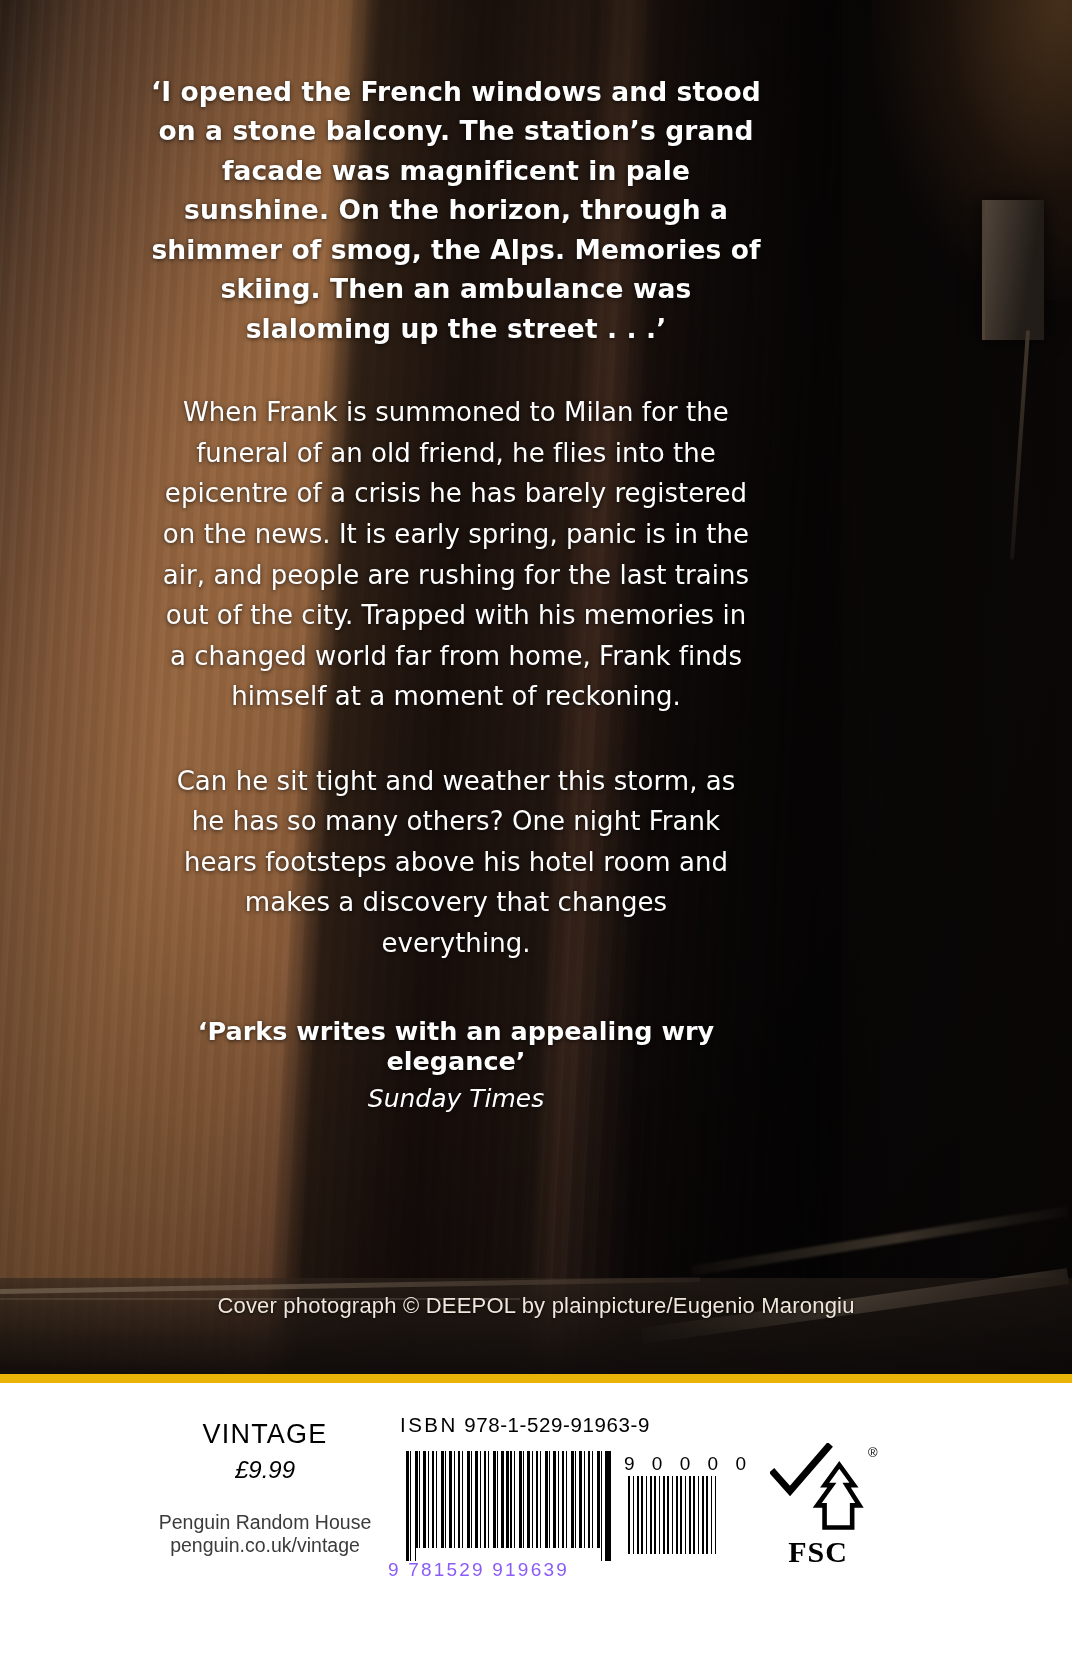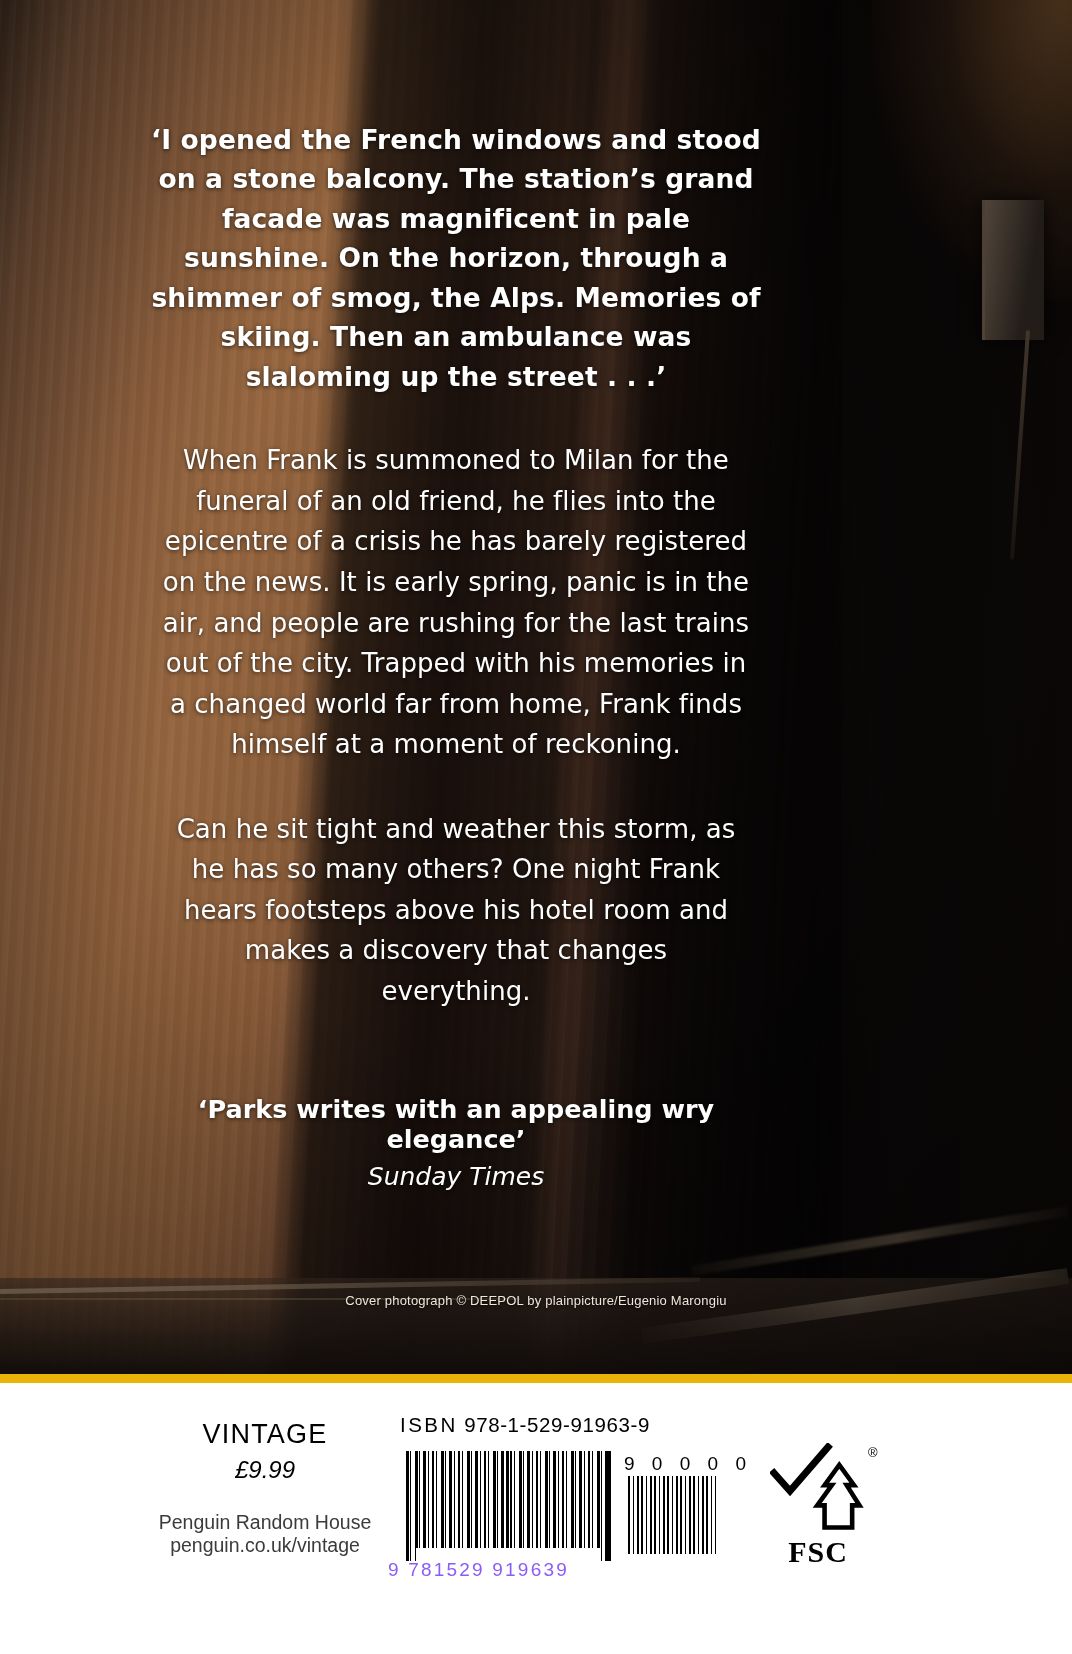--- a/index.html
+++ b/index.html
@@ -142,21 +142,21 @@
     position: absolute; inset: 0;
     background: radial-gradient(ellipse at 45% 45%, rgba(0,0,0,0) 40%, rgba(0,0,0,0.45) 100%);
     pointer-events: none;
   }
 
   
   .blurb {
     position: absolute;
     left: 0; top: 0;
     width: 912px; height: 1374px;
-    padding: 120px 150px 0 150px;
+    padding: 72px 150px 0 150px;
     text-align: center;
     color: #ffffff;
     font-family: "DejaVu Sans", sans-serif;
   }
   .quote-lead {
     font-size: 26.5px;
     line-height: 1.49;
     font-weight: 700;
     letter-spacing: 0.1px;
     text-shadow: 0 1px 4px rgba(0,0,0,0.7);
@@ -164,21 +164,21 @@
   }
   .para {
     font-size: 26px;
     line-height: 1.56;
     font-weight: 400;
     letter-spacing: 0.05px;
     text-shadow: 0 1px 4px rgba(0,0,0,0.7);
     margin: 0 0 44px 0;
   }
   .para.p2 { padding: 0 4px; }
-  .para.p3 { padding: 0 18px; margin-bottom: 82px; }
+  .para.p3 { padding: 0 18px; margin-bottom: 52px; }
 
   .praise {
     margin: 0 0 8px 0;
     font-size: 25.5px;
     font-weight: 700;
     text-shadow: 0 1px 4px rgba(0,0,0,0.7);
   }
   .praise-src {
     margin: 0 0 48px 0;
     font-size: 25px;
@@ -187,21 +187,21 @@
     text-shadow: 0 1px 4px rgba(0,0,0,0.7);
   }
   .praise-src.last { margin-bottom: 5px; }
 
   .photo-credit {
     position: absolute;
     left: 0; top: 1293px;
     width: 1072px;
     text-align: center;
     color: #efe6dc;
-    font-size: 13px;
+    font-size: 22px;
     font-family: "Liberation Sans", sans-serif;
     letter-spacing: 0.2px;
     text-shadow: 0 1px 3px rgba(0,0,0,0.8);
   }
 
   
   .footer {
     position: absolute;
     left: 0; top: 1374px;
     width: 1072px; height: 280px;

